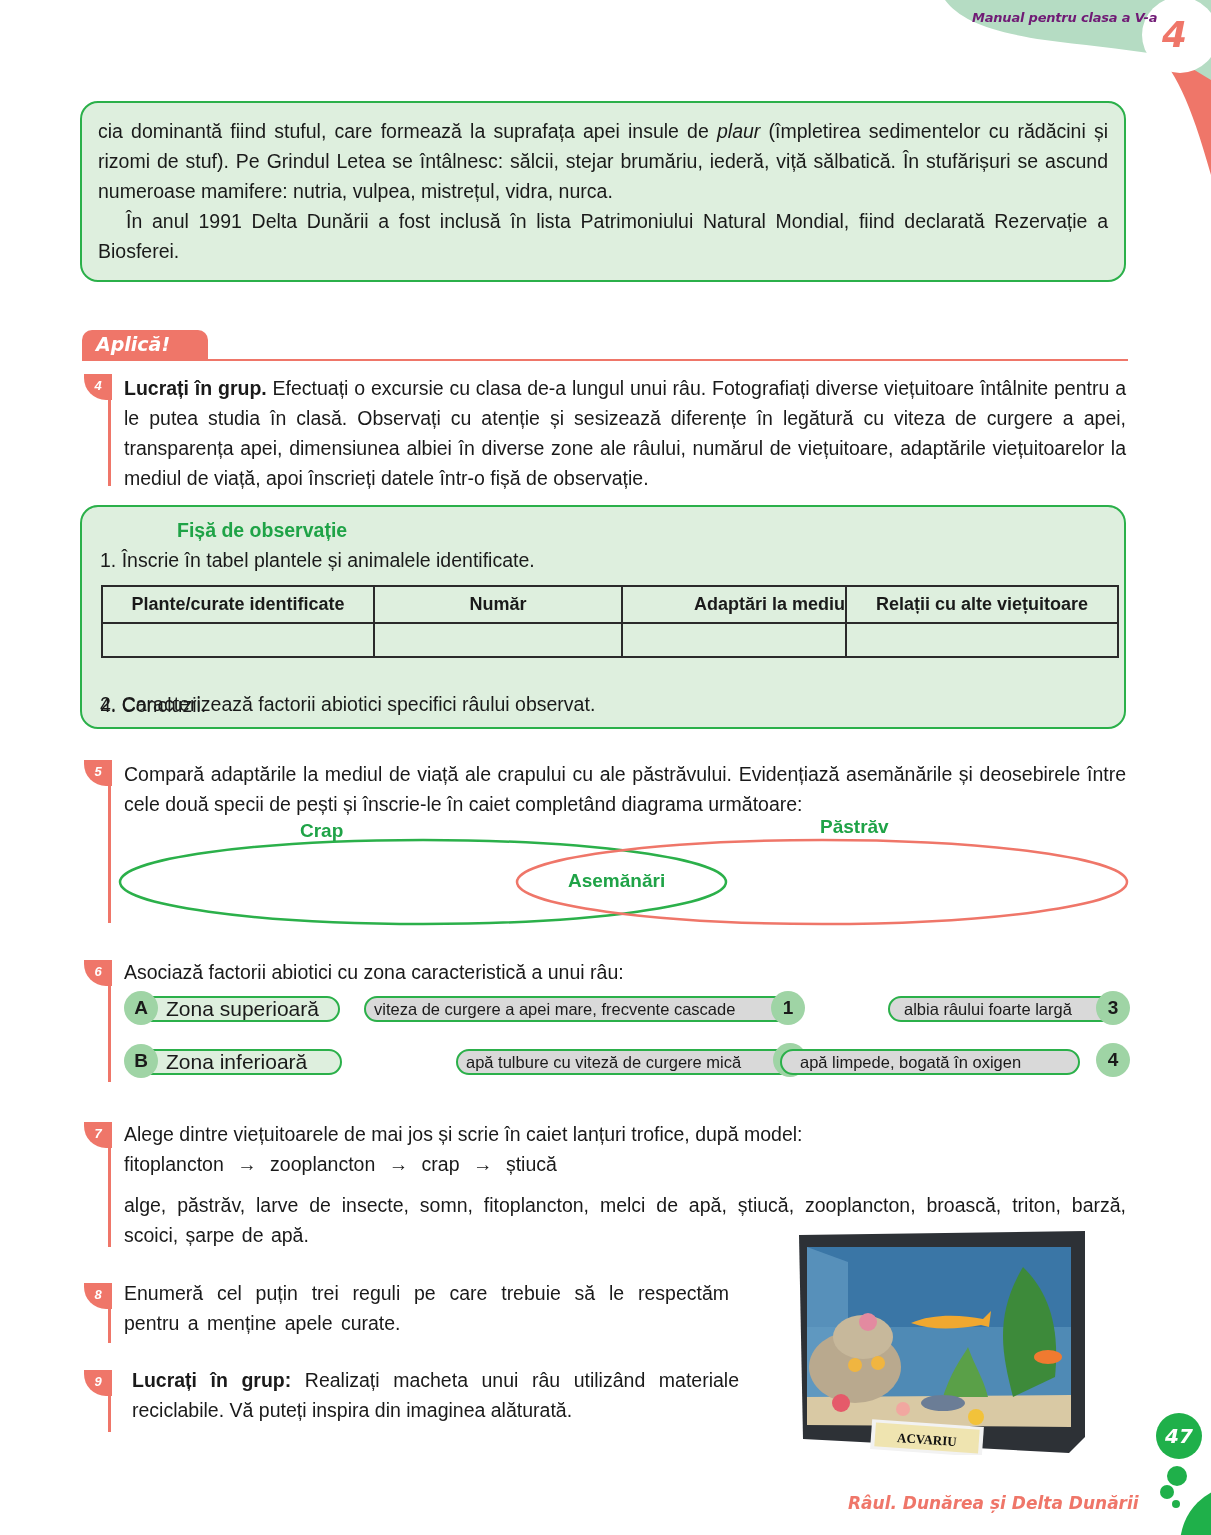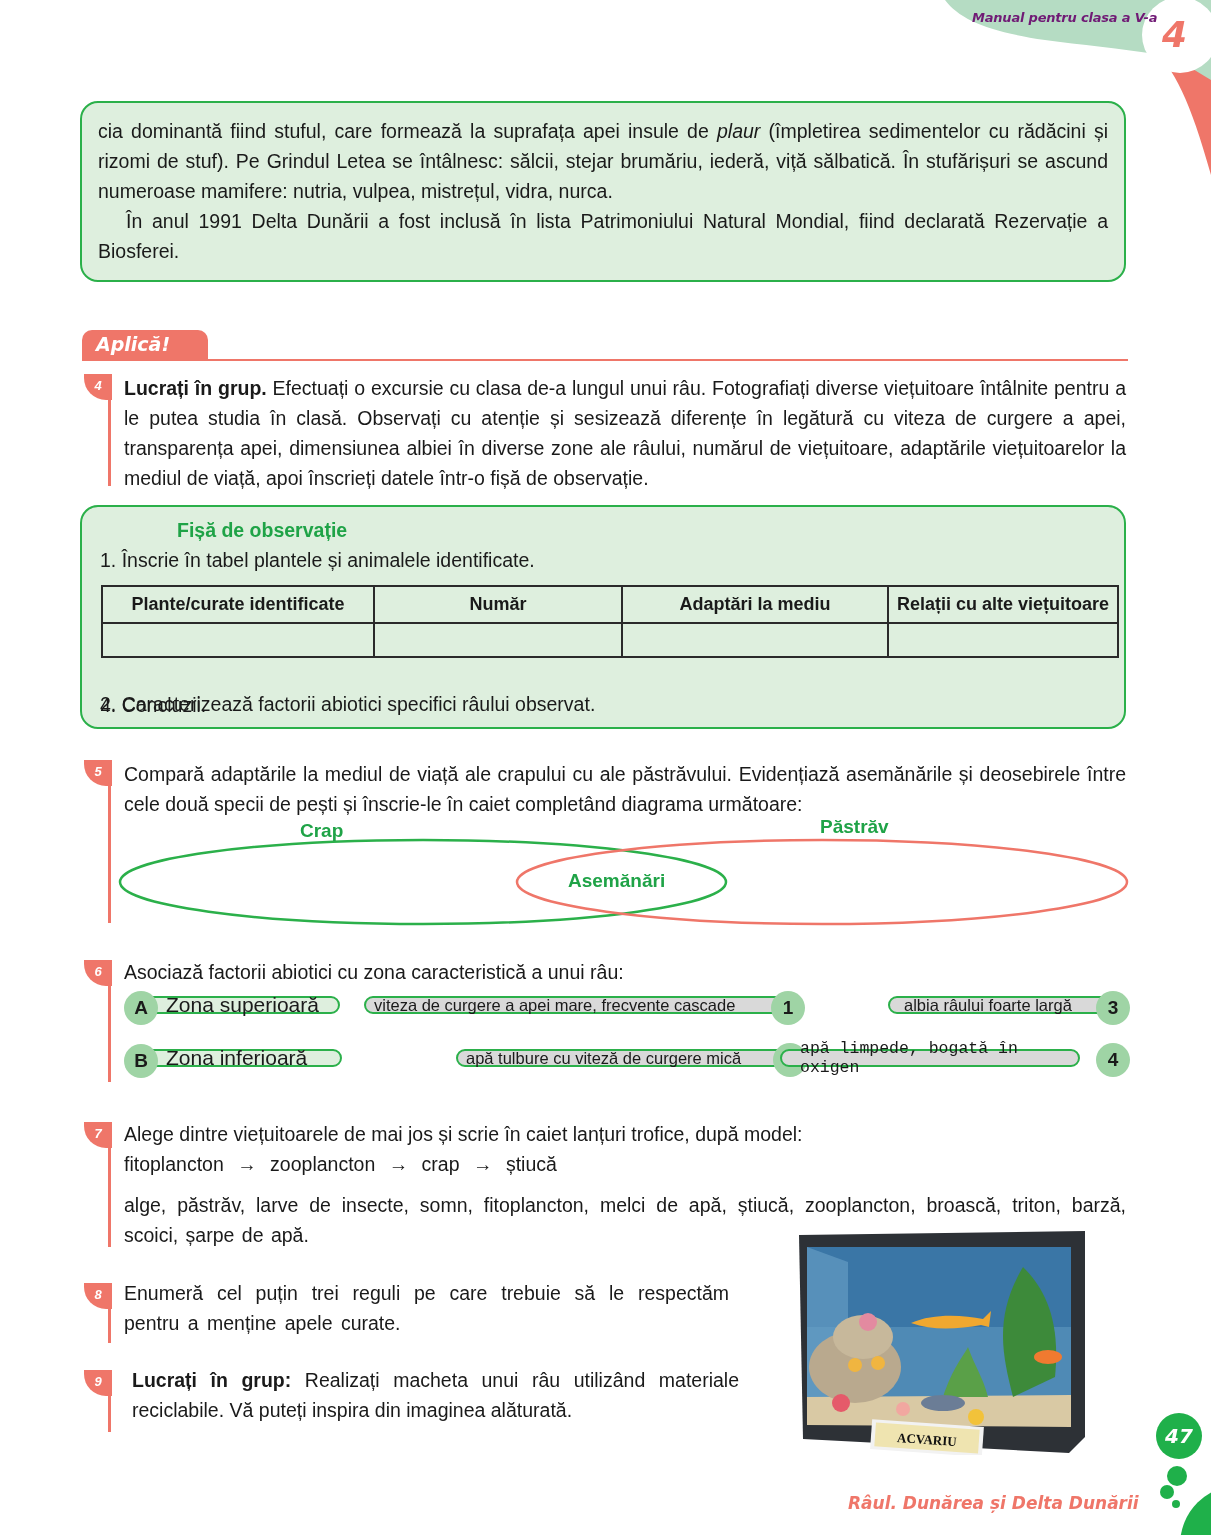--- a/index.html
+++ b/index.html
@@ -36,21 +36,21 @@
   .fisa-table { position: absolute; left: 19px; top: 78px; width: 1018px; border-collapse: collapse; }
   .fisa-table th, .fisa-table td { border: 2px solid #2a2a2a; font-size: 18px; font-weight: bold; text-align: center; color: #1a1a1a; }
   .fisa-table th { height: 37px; }
   .fisa-table td { height: 34px; }
 
   
   .venn { position: absolute; left: 118px; top: 815px; width: 1012px; height: 115px; }
   .venn-label { position: absolute; font-size: 19px; font-weight: bold; color: #1fa347; }
 
   
-  .pill { position: absolute; height: 18px; border-radius: 17px; border: 2.5px solid #2bb04a; display: flex; align-items: center; }
+  .pill { position: absolute; height: 26px; border-radius: 17px; border: 2.5px solid #2bb04a; display: flex; align-items: center; }
   .pill-zone { background: #deefde; font-size: 21px; color: #1a1a1a; padding-left: 34px; }
   .pill-factor { background: #d9d9d9; font-size: 16.5px; color: #1a1a1a; padding-left: 8px; }
   .badge { position: absolute; width: 34px; height: 34px; border-radius: 50%; background: #9fd4a5; font-weight: bold; font-size: 19px; color: #1a1a1a; display: flex; align-items: center; justify-content: center; }
 
   
   .aquarium { position: absolute; left: 793px; top: 1227px; width: 300px; height: 228px; }
 
   
   .page-num { position: absolute; left: 1156px; top: 1413px; width: 46px; height: 46px; border-radius: 50%; background: #1fb04a; color: #fff; font-family: "DejaVu Sans", sans-serif; font-weight: bold; font-style: italic; font-size: 20px; display: flex; align-items: center; justify-content: center; }
   .dot { position: absolute; border-radius: 50%; background: #1fb04a; }
@@ -82,21 +82,21 @@
 </div>
 
 <div class="info-box box2">
   <div class="fisa-title">Fișă de observație</div>
   <div class="fisa-line" style="top:42px;">1. Înscrie în tabel plantele și animalele identificate.</div>
   <table class="fisa-table">
     <thead>
       <tr>
         <th style="width:272px;">Plante/curate identificate</th>
         <th style="width:248px;">Număr</th>
-        <th style="width:266px;">Adaptări la mediu</th>
+        <th style="width:224px;text-align:right;">Adaptări la mediu</th>
         <th>Relații cu alte viețuitoare</th>
       </tr>
     </thead>
     <tbody>
       <tr>
         <td></td>
         <td></td>
         <td></td>
         <td></td>
       </tr>
@@ -144,21 +144,21 @@
 <div class="pill pill-factor" style="left:456px; top:1049px; width:340px;">
   <span>apă tulbure cu viteză de curgere mică</span>
 </div>
 <div class="badge" style="left:773px; top:1043px;">2</div>
 
 <div class="pill pill-factor" style="left:888px; top:996px; width:232px; padding-left:14px;">
   <span>albia râului foarte largă</span>
 </div>
 <div class="badge" style="left:1096px; top:991px;">3</div>
 
-<div class="pill pill-factor" style="left:780px; top:1049px; width:300px; padding-left:18px;font-family:Liberation Mono, monospace;">
+<div class="pill pill-factor" style="left:780px; top:1049px; width:300px; padding-left:18px;">
   <span>apă limpede, bogată în oxigen</span>
 </div>
 <div class="badge" style="left:1096px; top:1043px;">4</div>
 
 <div class="ex" style="top:1122px;">
   <div class="ex-bar" style="height:125px;"></div>
   <div class="ex-marker">7</div>
   <div class="ex-body" style="top:-3px; width:1002px;">Alege dintre viețuitoarele de mai jos și scrie în caiet lanțuri trofice, după model:</div>
   <div class="ex-body" style="top:27px; width:1002px; text-align:left;">
     <span>fitoplancton</span>

